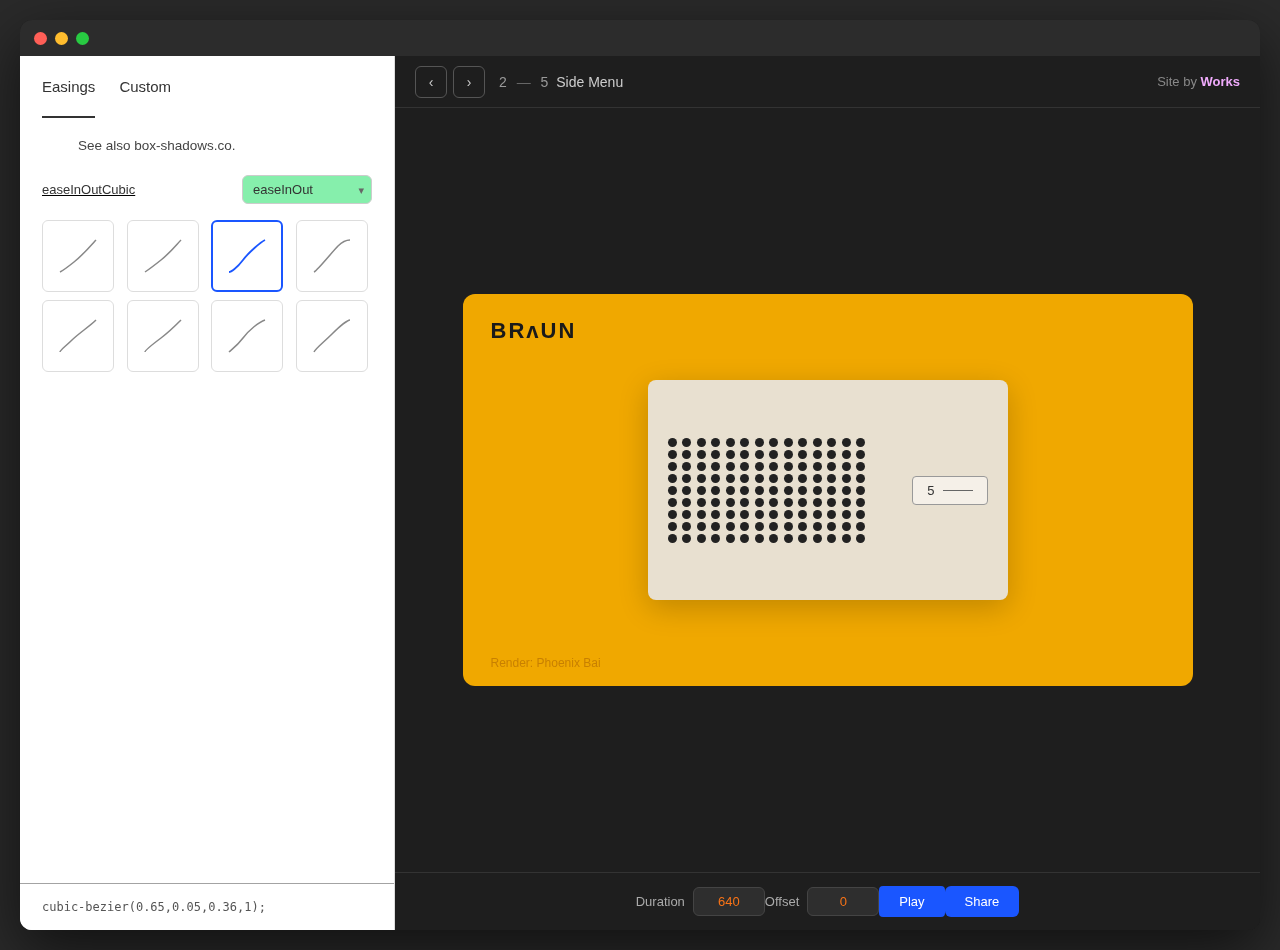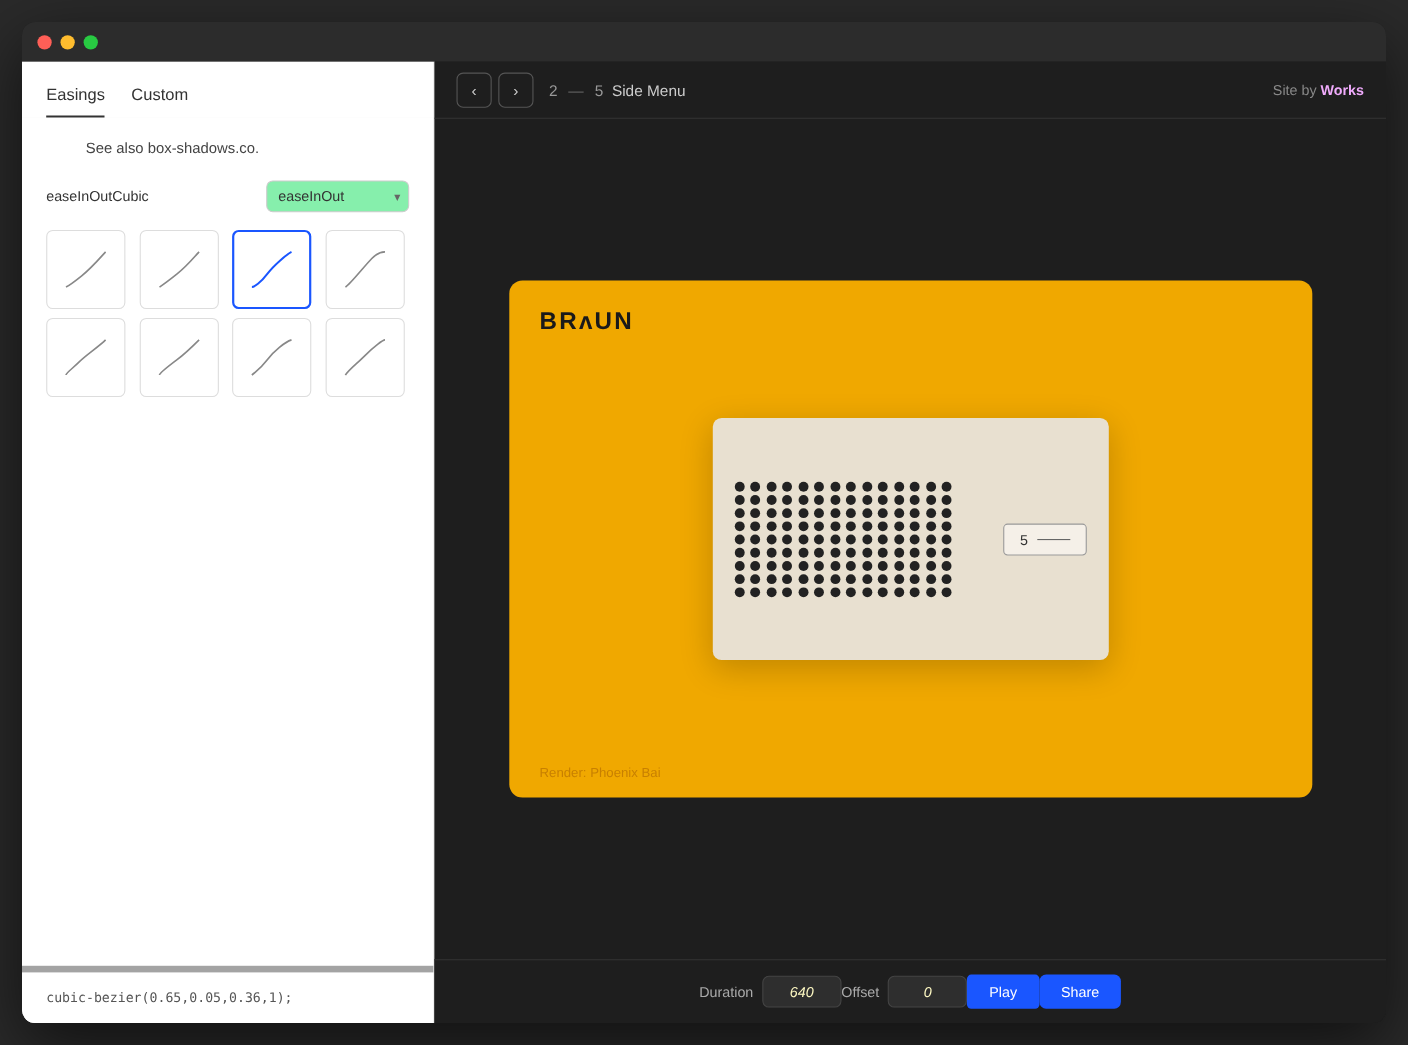--- a/index.html
+++ b/index.html
@@ -62,21 +62,21 @@
       background: white;
     }
     .tabs {
       display: flex;
       gap: 24px;
       margin-bottom: 0;
     }
     .tab {
       font-size: 15px;
       color: #333;
-      padding-bottom: 10px;
+      padding-bottom: 21px;
       cursor: pointer;
       border-bottom: 2px solid transparent;
     }
     .tab.active {
       border-bottom: 2px solid #333;
       font-weight: 500;
     }
     .sidebar-body {
       padding: 20px 22px;
       background: white;
@@ -93,20 +93,21 @@
       font-size: 13.5px;
       color: #444;
       margin-bottom: 22px;
       margin-left: 36px;
     }
     .easing-controls {
       display: flex;
       align-items: center;
       gap: 10px;
       margin-bottom: 16px;
+      text-decoration: underline;
     }
     .easing-name {
       font-size: 13px;
       color: #333;
       flex: 1;
     }
     .dropdown-wrapper {
       position: relative;
       display: inline-block;
     }
@@ -153,21 +154,21 @@
       border: 2px solid #1a56ff;
       border-radius: 6px;
     }
     .curve-cell svg {
       width: 48px;
       height: 48px;
     }
     .sidebar-footer {
       padding: 16px 22px;
       background: white;
-      border-top: 6px solid #a3a3a3;
+      border-top: 1px solid #a3a3a3;
       font-size: 12px;
       color: #555;
       font-family: monospace;
       margin-top: auto;
     }
     
     .main-area {
       flex: 1;
       background: #1e1e1e;
       display: flex;
@@ -218,21 +219,21 @@
     }
     .preview-area {
       flex: 1;
       display: flex;
       align-items: center;
       justify-content: center;
       padding: 30px;
     }
     .preview-card {
       width: 730px;
-      height: 470px;
+      height: 392px;
       background: #f0a800;
       border-radius: 12px;
       position: relative;
       display: flex;
       flex-direction: column;
       overflow: hidden;
     }
     .brand-logo {
       position: absolute;
       top: 24px;
@@ -320,26 +321,25 @@
       gap: 8px;
     }
     .control-label {
       font-size: 13px;
       color: #aaa;
     }
     .control-input {
       background: #2e2e2e;
       border: 1px solid #444;
       border-radius: 6px;
-      color: #fef9c3;
+      color: #f97316;
       font-size: 13px;
       padding: 6px 10px;
       width: 72px;
       text-align: center;
-      font-style: italic;
     }
     .btn-play {
       background: #1a56ff;
       color: white;
       border: none;
       border-radius: 4px;
       padding: 8px 20px;
       font-size: 13px;
       font-weight: 500;
       cursor: pointer;

